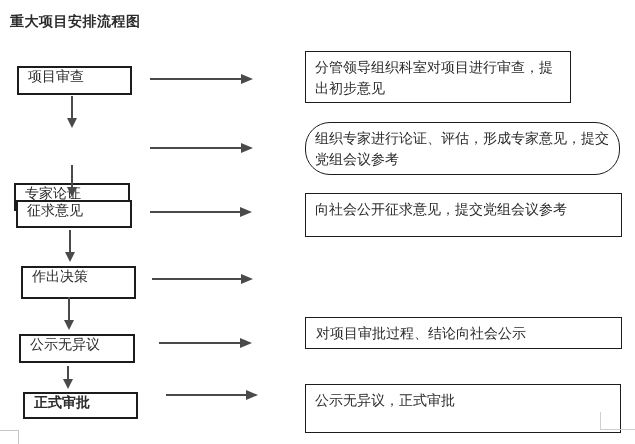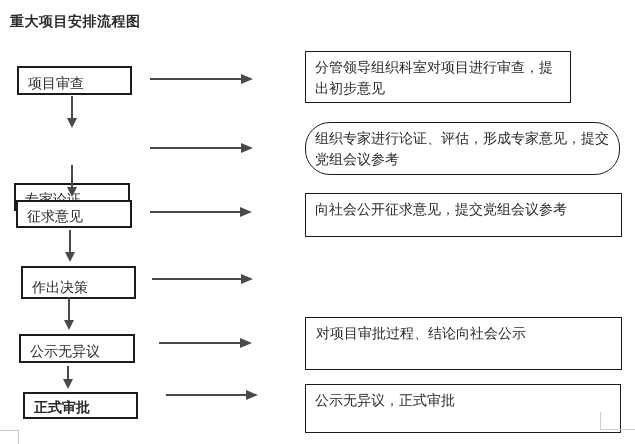--- a/index.html
+++ b/index.html
@@ -23,21 +23,21 @@
     font-size: 14px;
     font-weight: bold;
     letter-spacing: 0.5px;
   }
   .stepbox {
     position: absolute;
     box-sizing: border-box;
     border: 2px solid var(--border, #1c1c1c);
     background: var(--background, #ffffff);
     display: flex;
-    align-items: flex-end;
+    align-items: flex-start;
     padding-left: 9px;
     font-size: 14px;
     white-space: nowrap;
   }
   .descbox {
     position: absolute;
     box-sizing: border-box;
     border: 1.5px solid var(--border, #1c1c1c);
     background: var(--background, #ffffff);
     font-size: 14px;
@@ -135,21 +135,21 @@
   <div class="stepbox" style="left:21px; top:266px; width:115px; height:33px;">
     <span>作出决策</span>
   </div>
   <div class="harrow" style="left:152px; top:278px; width:89px;"></div>
   <div class="varrow" style="left:68px; top:297px; height:23px;"></div>
 
   <div class="stepbox" style="left:19px; top:334px; width:116px; height:29px;">
     <span>公示无异议</span>
   </div>
   <div class="harrow" style="left:159px; top:342px; width:81px;"></div>
-  <div class="descbox" style="left:305px; top:317px; width:317px; height:53px;padding-left:10px;">
+  <div class="descbox" style="left:305px; top:317px; width:317px; height:32px;padding-left:10px;">
     <span>对项目审批过程、结论向社会公示</span>
   </div>
   <div class="varrow" style="left:67px; top:366px; height:13px;"></div>
 
   <div class="stepbox" style="left:23px; top:392px; width:115px; height:27px;font-weight:bold;">
     <span>正式审批</span>
   </div>
   <div class="harrow" style="left:166px; top:394px; width:80px;"></div>
   <div class="descbox" style="left:305px; top:384px; width:316px; height:49px;">
     <span>公示无异议，正式审批</span>

